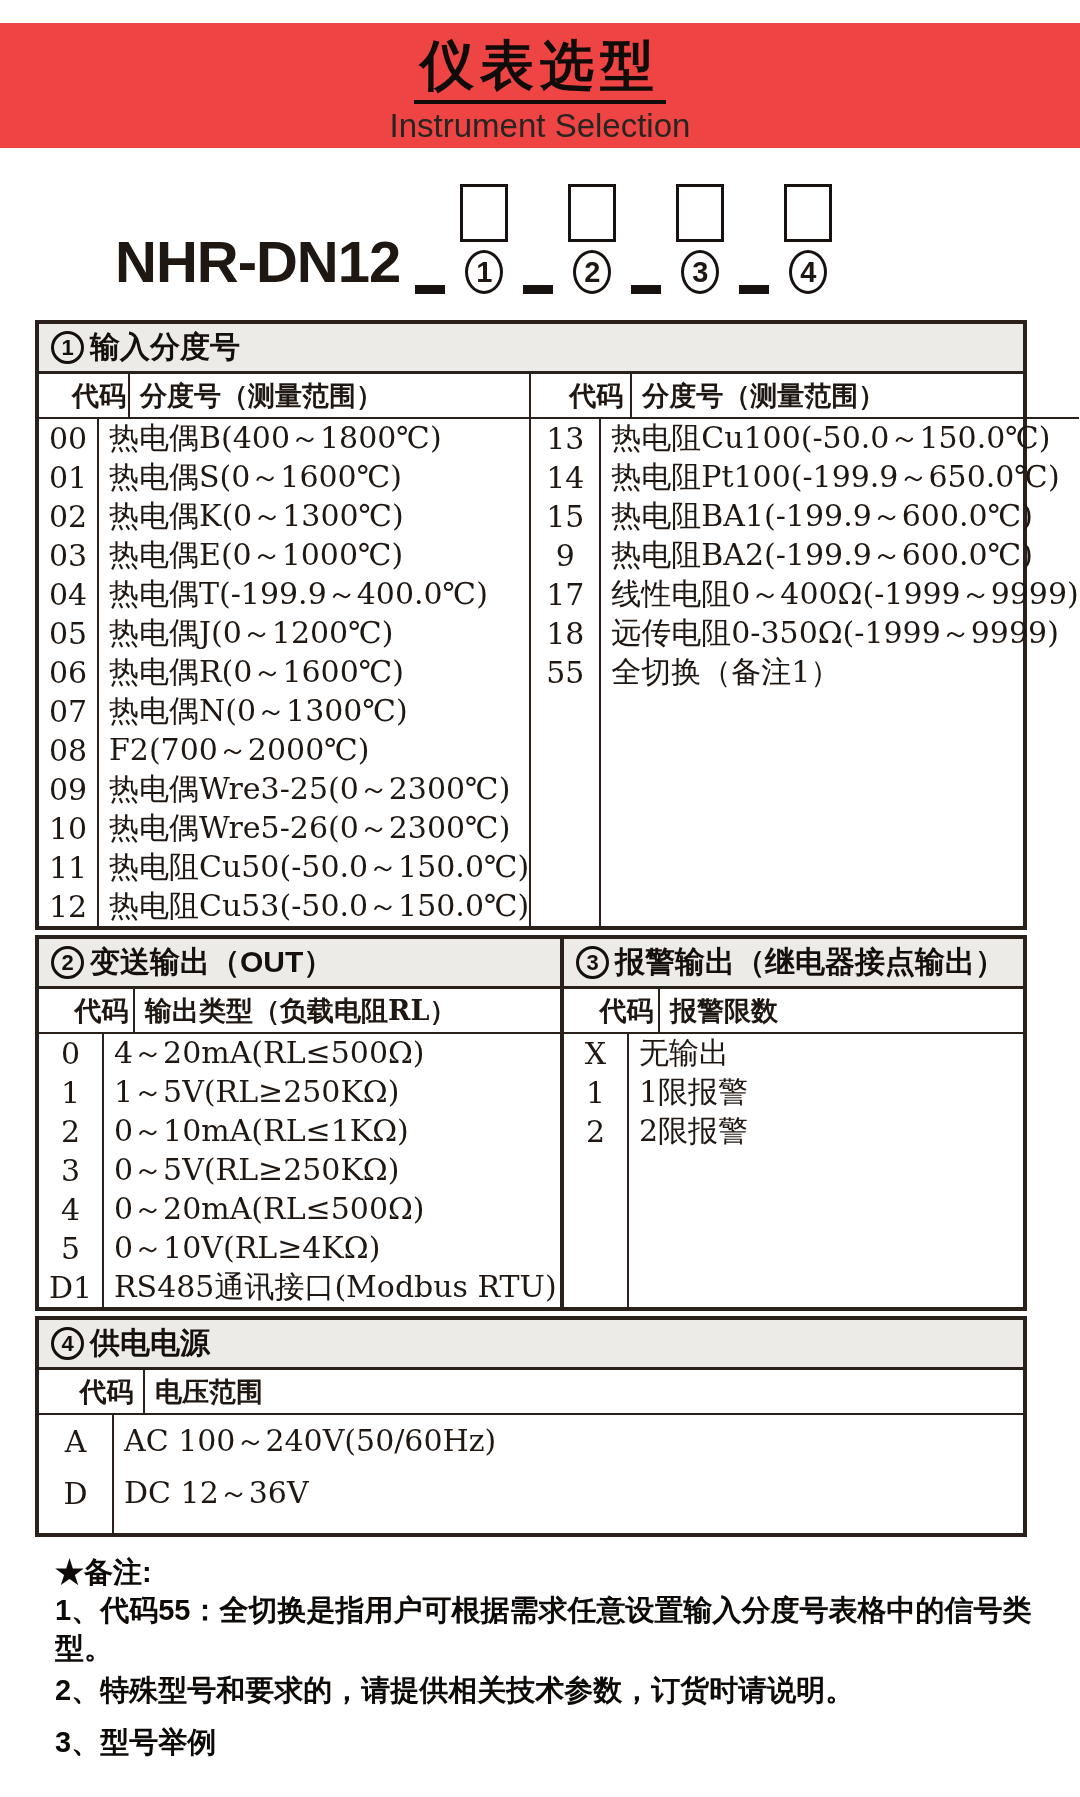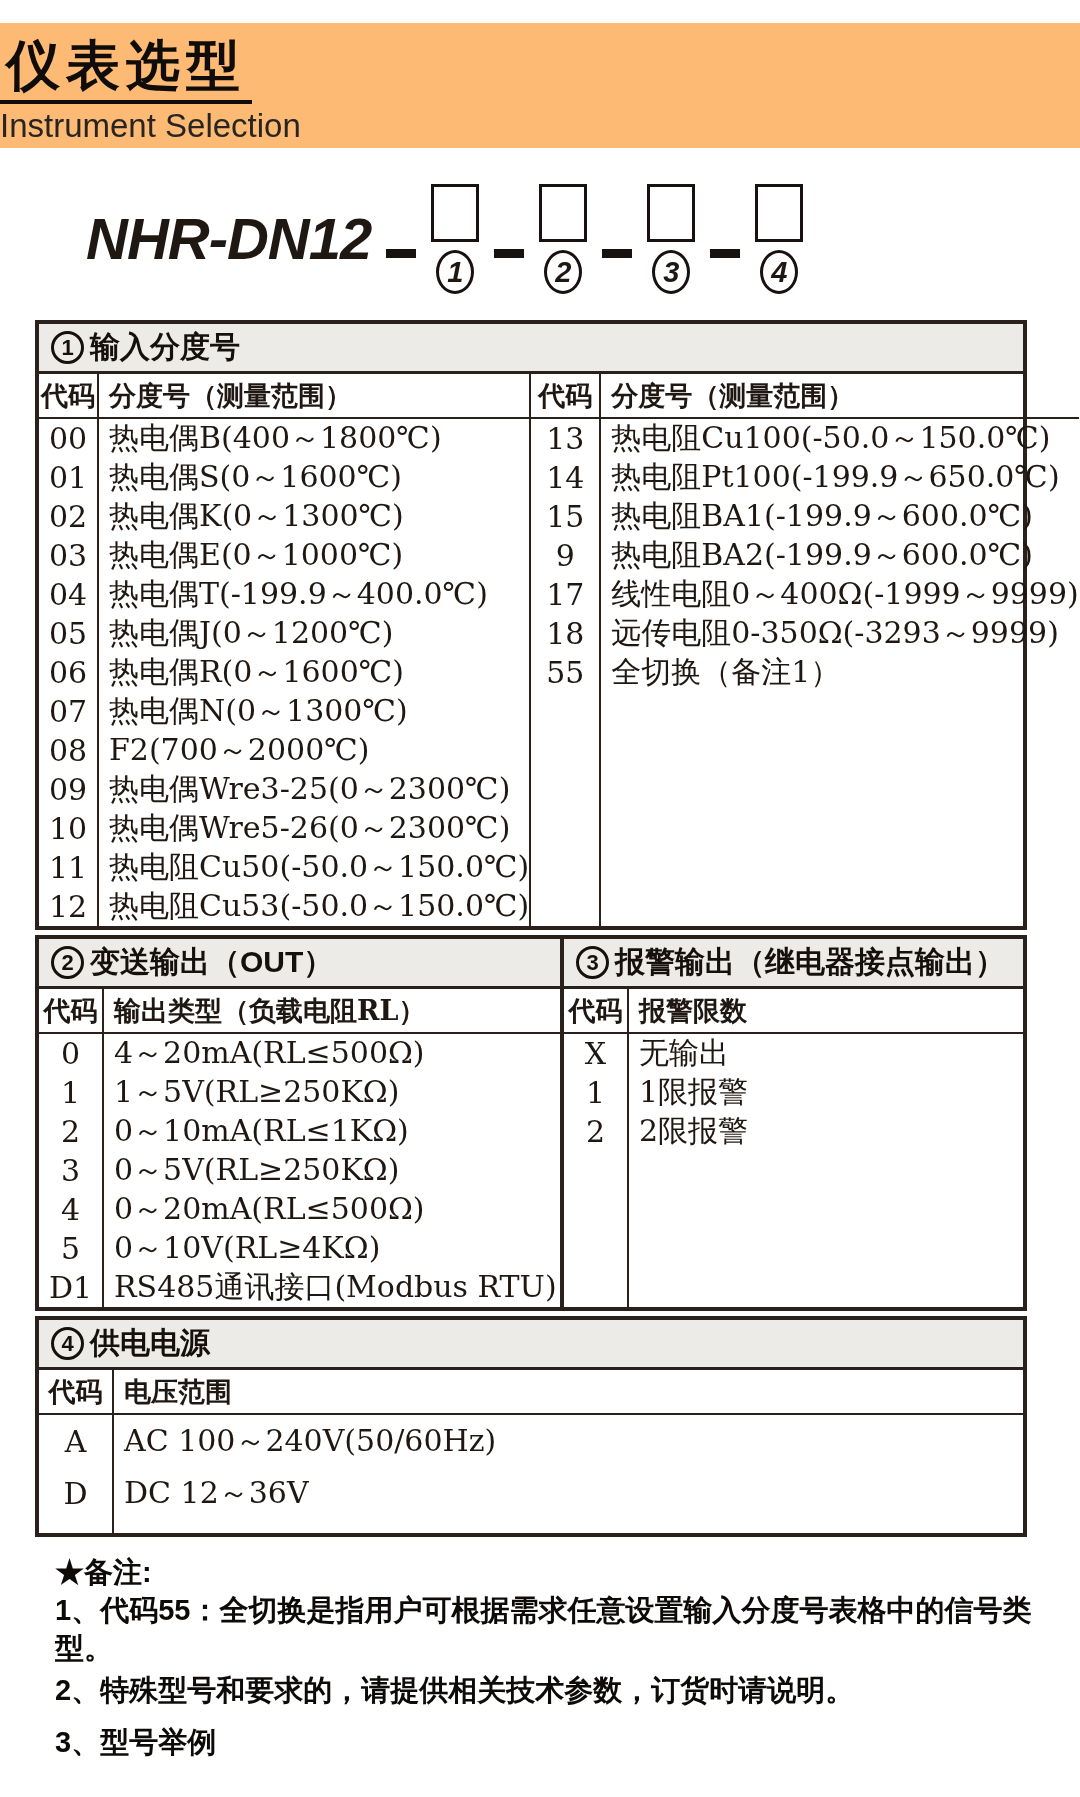--- a/index.html
+++ b/index.html
@@ -7,30 +7,30 @@
   body {
     width: 1080px; height: 1797px; overflow: hidden;
     font-family: "Liberation Sans", sans-serif;
     color: #1f1712;
   }
   .page { position: relative; width: 1080px; height: 1797px; background: #fff; }
 
   
   .band {
     margin-top: 23px; height: 125px; width: 1080px;
-    background: #fdba74; padding-top: 12px;
+    background: #ef4444; text-align: center; padding-top: 12px;
   }
   .page-title {
     display: inline-block; font-size: 54px; font-weight: bold; letter-spacing: 6px;
     color: #0f0c0a; border-bottom: 4px solid #0f0c0a; padding: 0 6px 5px; line-height: 1.12;
   }
   .page-sub { font-size: 33px; color: #272421; margin-top: 3px; font-weight: normal; }
 
   
-  .model { display: flex; align-items: center; margin: 36px 0 0 86px; font-style: italic; }
+  .model { display: flex; align-items: flex-end; margin: 36px 0 0 115px; }
   .model-prefix { font-size: 58px; font-weight: bold; letter-spacing: -1px; line-height: 64px; }
   .dash { width: 30px; height: 9px; background: #17120f; margin: 28px 15px 0 15px; flex: 0 0 auto; }
   .slot { display: flex; flex-direction: column; align-items: center; flex: 0 0 auto; }
   .slot-box { width: 48px; height: 58px; border: 3px solid #17120f; background: #fff; }
   .slot-circ {
     margin-top: 8px; width: 38px; height: 44px; border: 3px solid #17120f; border-radius: 50%;
     display: flex; align-items: center; justify-content: center;
     font-size: 29px; font-weight: bold;
   }
 
@@ -51,21 +51,21 @@
   .cols { display: flex; align-items: stretch; }
   .half { display: flex; flex-direction: column; }
   .h-left  { flex: 0 0 461px; }
   .h-right { flex: 1; border-left: 2px solid #2b211c; }
   .b2-left  { flex: 0 0 521px; }
   .b2-right { flex: 1; border-left: 4px solid #2b211c; }
 
   .hrow {
     display: flex; align-items: center; height: 45px;
     border-bottom: 2px solid #2b211c;
-    font-family: "DejaVu Serif", serif; font-size: 27px; font-weight: bold; white-space: nowrap;
+    font-family: "DejaVu Serif", serif; font-size: 27px; font-weight: bold; white-space: nowrap; padding-left: 31px;
   }
   .row {
     display: flex; align-items: center; height: 39px;
     font-family: "DejaVu Serif", serif; font-size: 30px; white-space: nowrap;
   }
   .row.tall { height: 52px; }
   .row.filler { flex: 1 1 auto; height: auto; min-height: 10px; }
   .code {
     flex: 0 0 60px; align-self: stretch; border-right: 2px solid #2b211c;
     display: flex; align-items: center; justify-content: center;
@@ -210,21 +210,21 @@
         <div class="row">
             <div class="code">9</div>
             <div class="desc">热电阻BA2(-199.9～600.0℃)</div>
           </div>
         <div class="row">
             <div class="code">17</div>
             <div class="desc">线性电阻0～400Ω(-1999～9999)</div>
           </div>
         <div class="row">
             <div class="code">18</div>
-            <div class="desc">远传电阻0-350Ω(-3293～9999)</div>
+            <div class="desc">远传电阻0-350Ω(-1999～9999)</div>
           </div>
         <div class="row">
             <div class="code">55</div>
             <div class="desc">全切换（备注1）</div>
           </div>
         <div class="row filler">
             <div class="code"></div>
             <div class="desc"></div>
           </div>
       </div>

